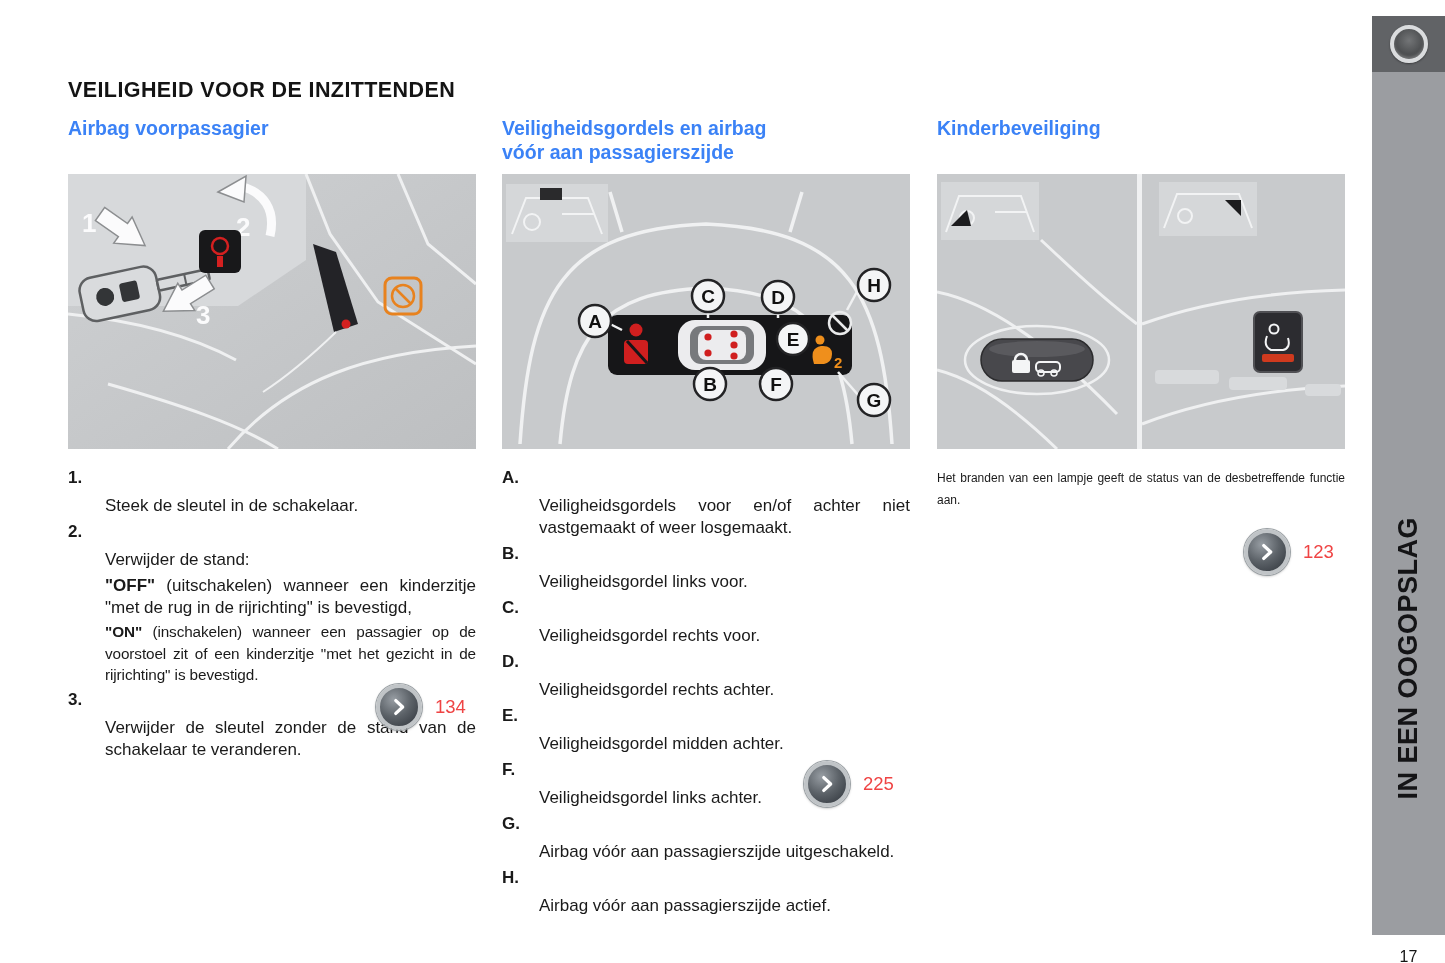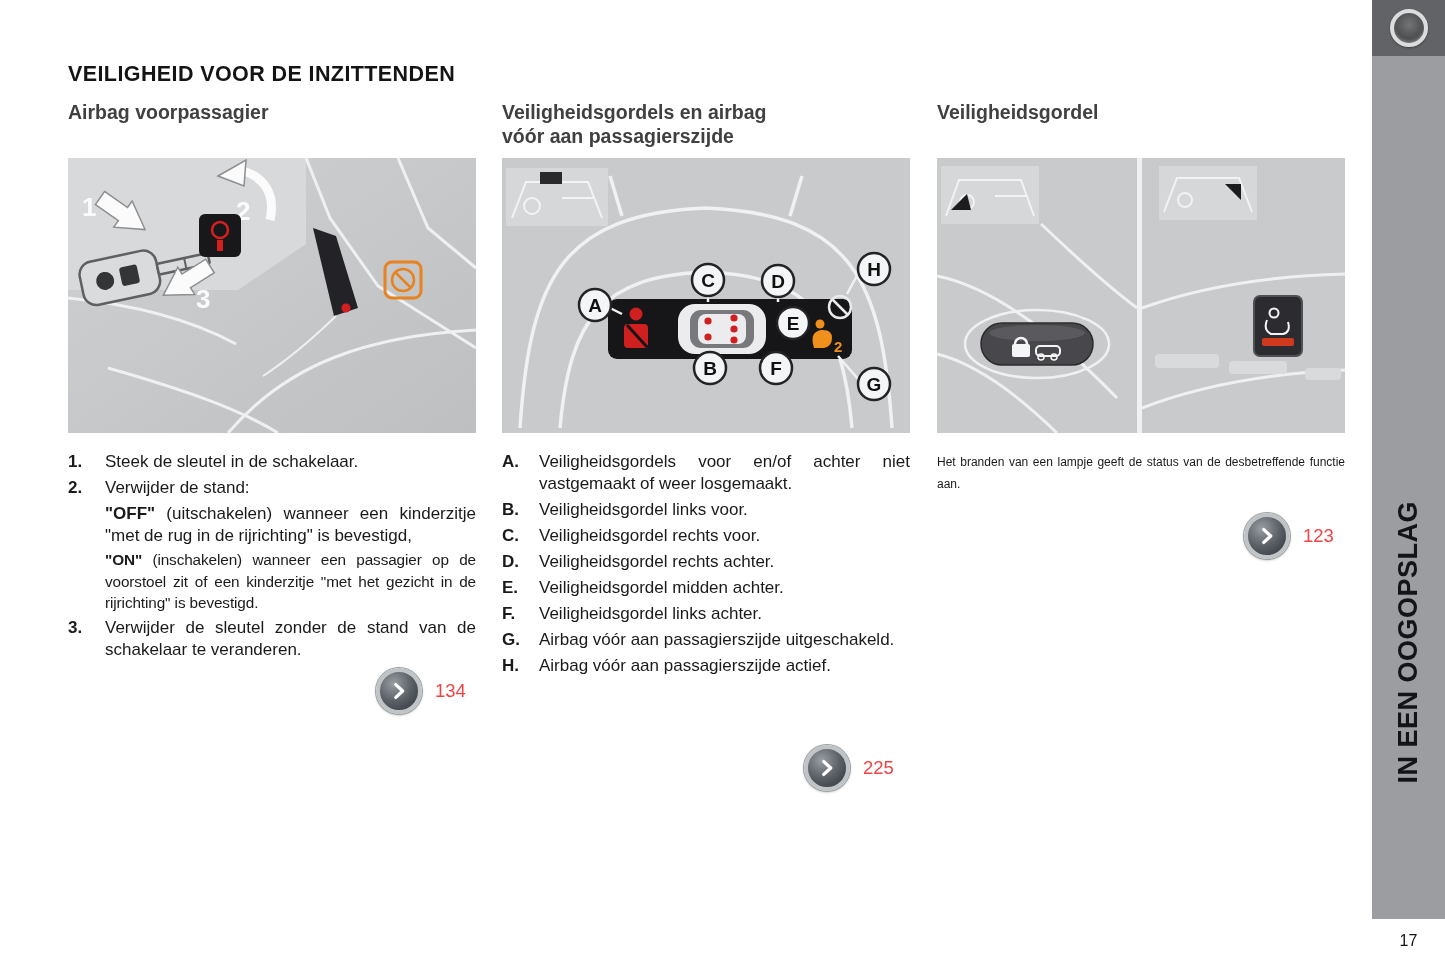--- a/index.html
+++ b/index.html
@@ -2,38 +2,38 @@
 <html><head>
 <meta charset="utf-8">
 <style>
   * { margin:0; padding:0; box-sizing:border-box; }
   html,body { width:1445px; height:963px; }
   body {
     font-family:"Liberation Sans", sans-serif;
     background:#ffffff; color:#1a1a1a;
     position:relative; overflow:hidden;
   }
-  .page { position:absolute; left:0; top:0; width:1445px; height:751px; background:#fff; }
+  .page { position:absolute; left:0; top:16px; width:1445px; height:751px; background:#fff; }
 
   .header {
     position:absolute; left:68px; top:62px;
     font-size:21.5px; font-weight:bold; letter-spacing:.4px; color:#141414;
   }
 
   .col { position:absolute; top:100px; width:408px; }
   #col1 { left:68px; } #col2 { left:502px; } #col3 { left:937px; }
 
-  .coltitle { font-size:19.5px; font-weight:bold; line-height:24px; height:58px; color:#404040; }
+  .coltitle { font-size:19.5px; font-weight:bold; line-height:24px; height:58px; color:#3b82f6; }
   .illus { display:block; width:408px; height:275px; }
   svg text { font-family:"Liberation Sans", sans-serif; }
 
   .bodytext { margin-top:18px; }
   .step { display:flex; margin-bottom:4px; font-size:17px; line-height:22px; }
   .step .n { width:37px; font-weight:bold; flex:none; }
-  .step .t { flex:1; text-align:justify; }
+  .step .t { flex:1; text-align:justify;margin-top:28px; }
   .sub { margin-left:37px; font-size:17px; line-height:21.5px; text-align:justify; margin-bottom:3px; }
   .sub.small { font-size:15.3px; line-height:21.5px; letter-spacing:-.1px; }
   .para { font-size:12px; line-height:22px; text-align:justify; margin-top:18px; }
 
   .ref { position:absolute; display:flex; align-items:center; gap:13px; }
   #ref-airbag { left:376px; top:668px; }
   #ref-belts  { left:804px; top:745px; }
   #ref-child  { left:1244px; top:513px; }
   .ref-btn {
     width:46px; height:46px; border-radius:50%;
@@ -261,21 +261,21 @@
       </div>
       <div class="step">
         <span class="n">H.</span>
         <span class="t">Airbag vóór aan passagierszijde actief.</span>
       </div>
     </div>
   </section>
 
   <section class="col" id="col3">
     <h2 class="coltitle">
-      <span>Veiligheidsgordel</span><br>
+      <span>Kinderbeveiliging</span><br>
     </h2>
 
     <svg class="illus" viewBox="0 0 408 275">
       <rect width="408" height="275" fill="#c8cacc"></rect>
       <rect x="200" y="0" width="5" height="275" fill="#f0f1f2"></rect>
       <g>
         <g>
           <rect x="4" y="8" width="98" height="58" fill="#d5d7d9"></rect>
           <g stroke="#f2f3f4" stroke-width="2" fill="none">
             <path d="M9,58 L22,22 L84,22 L97,58"></path>

